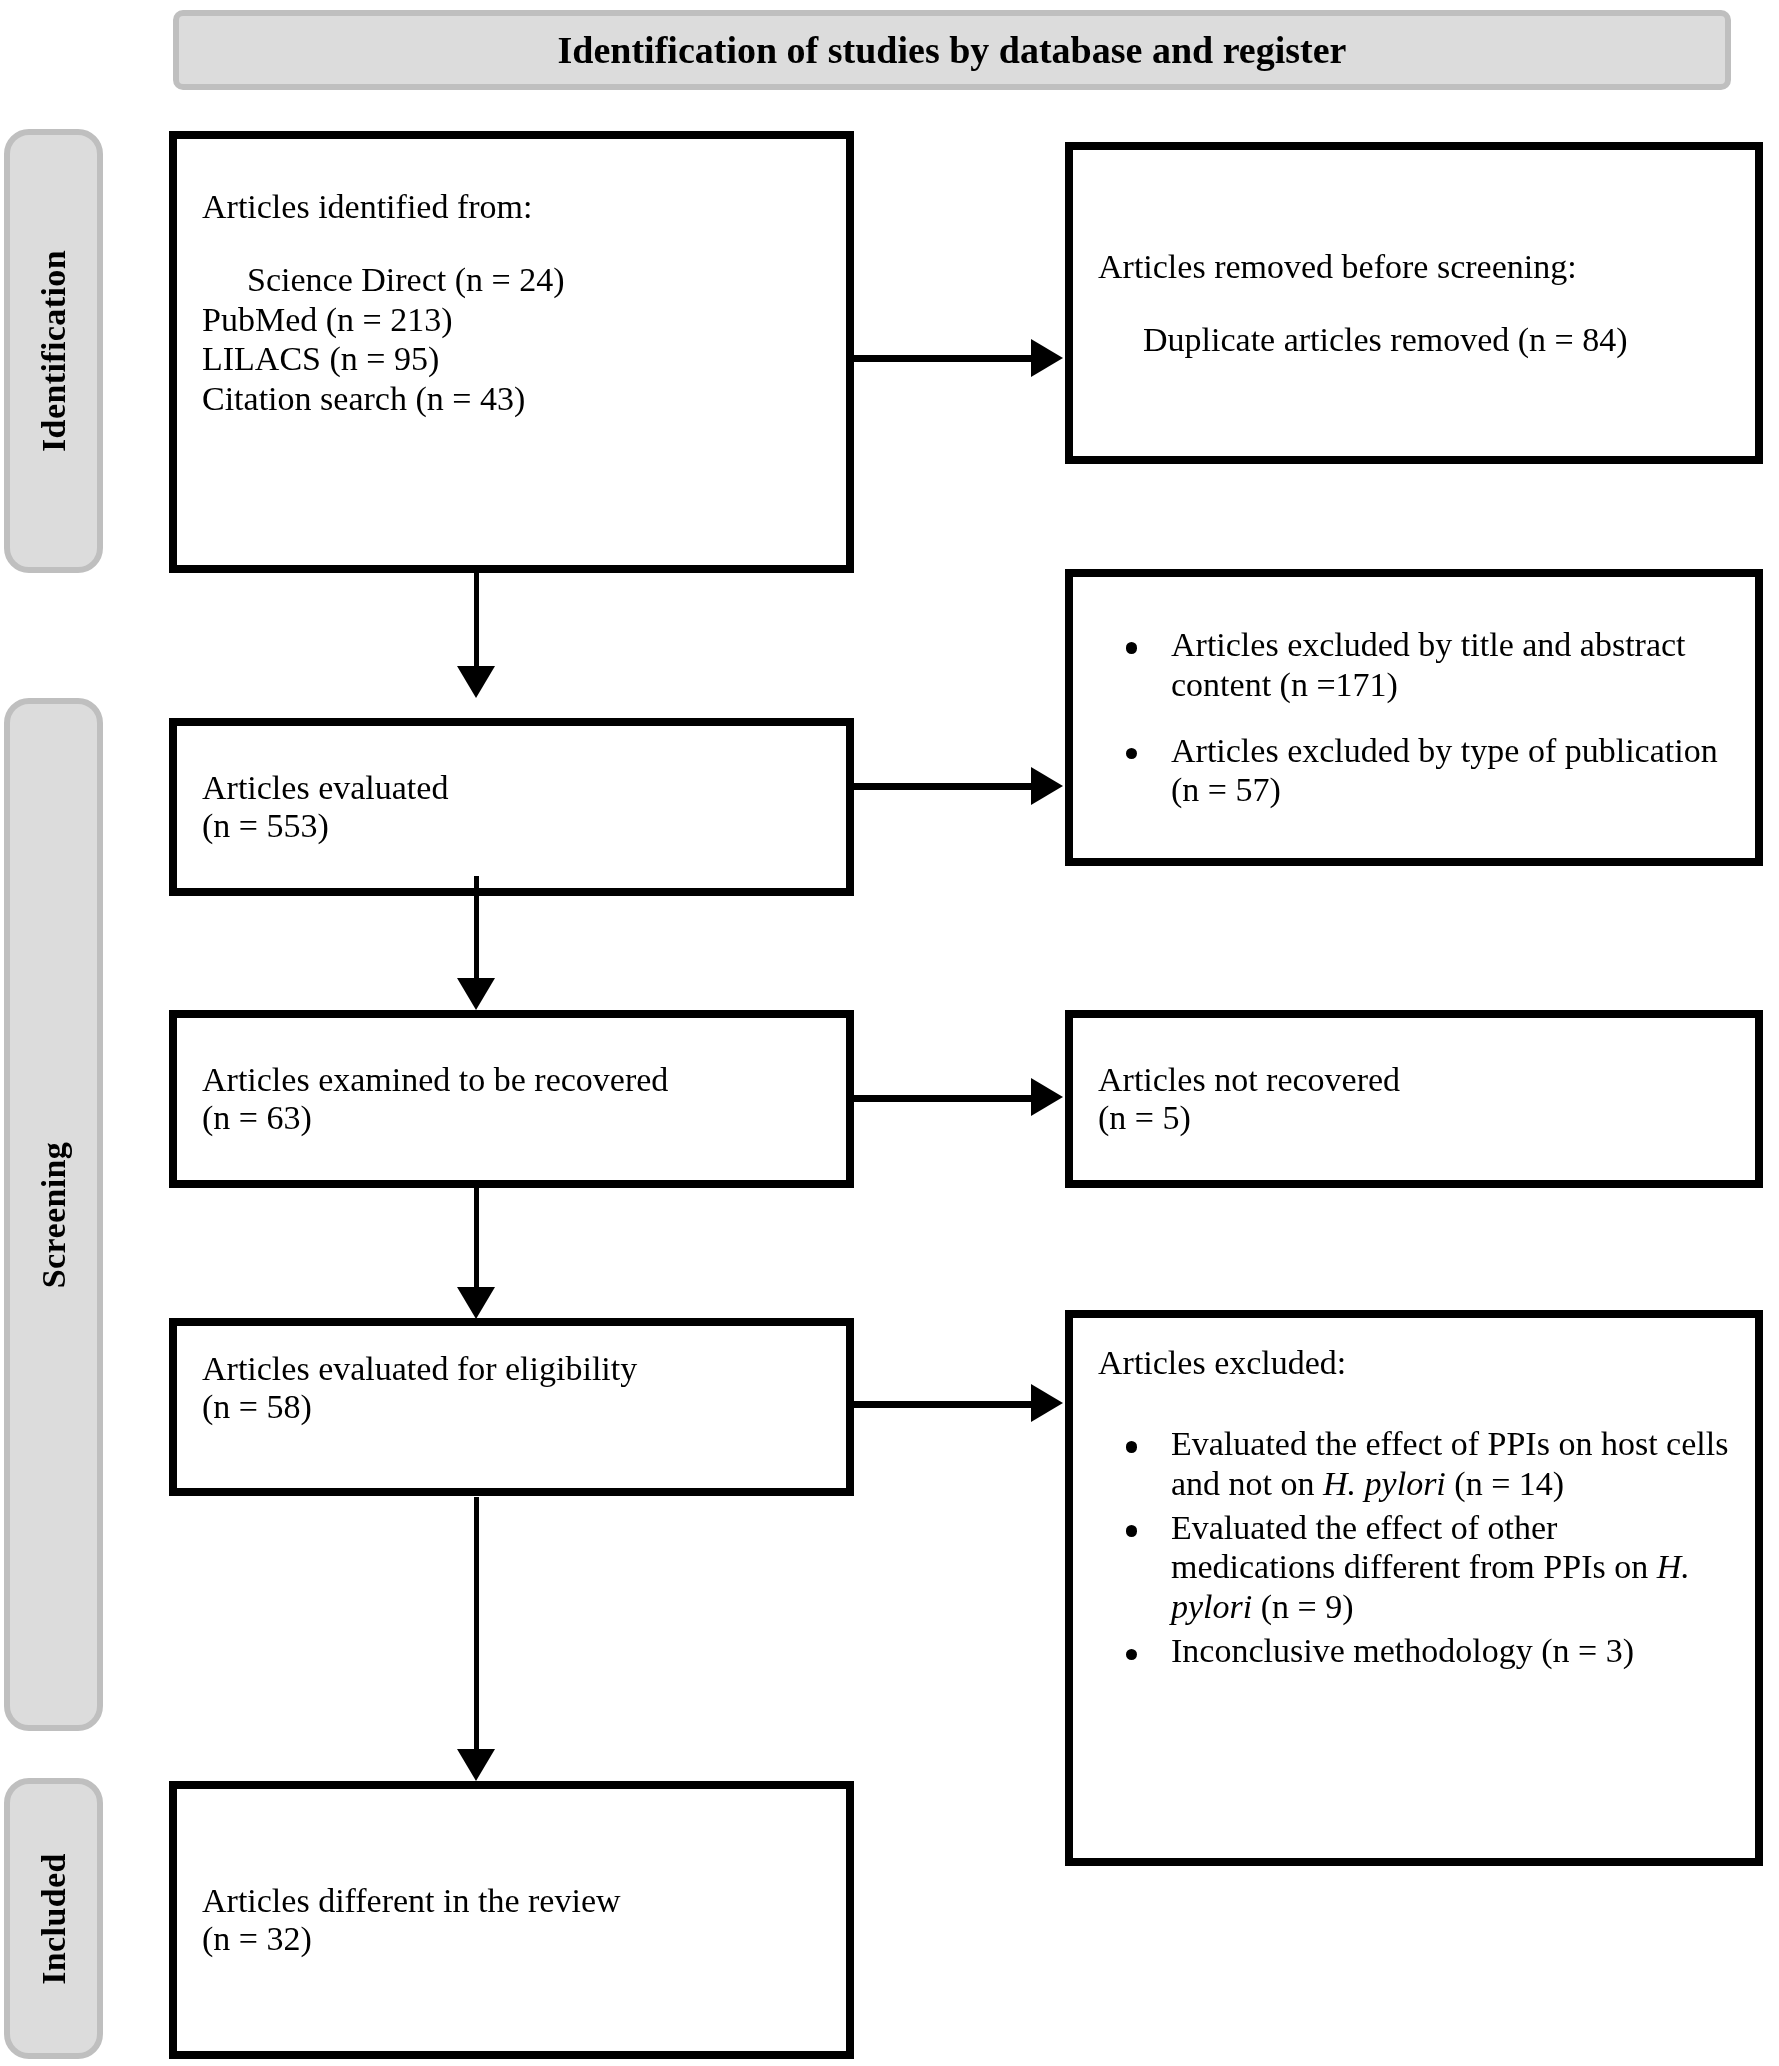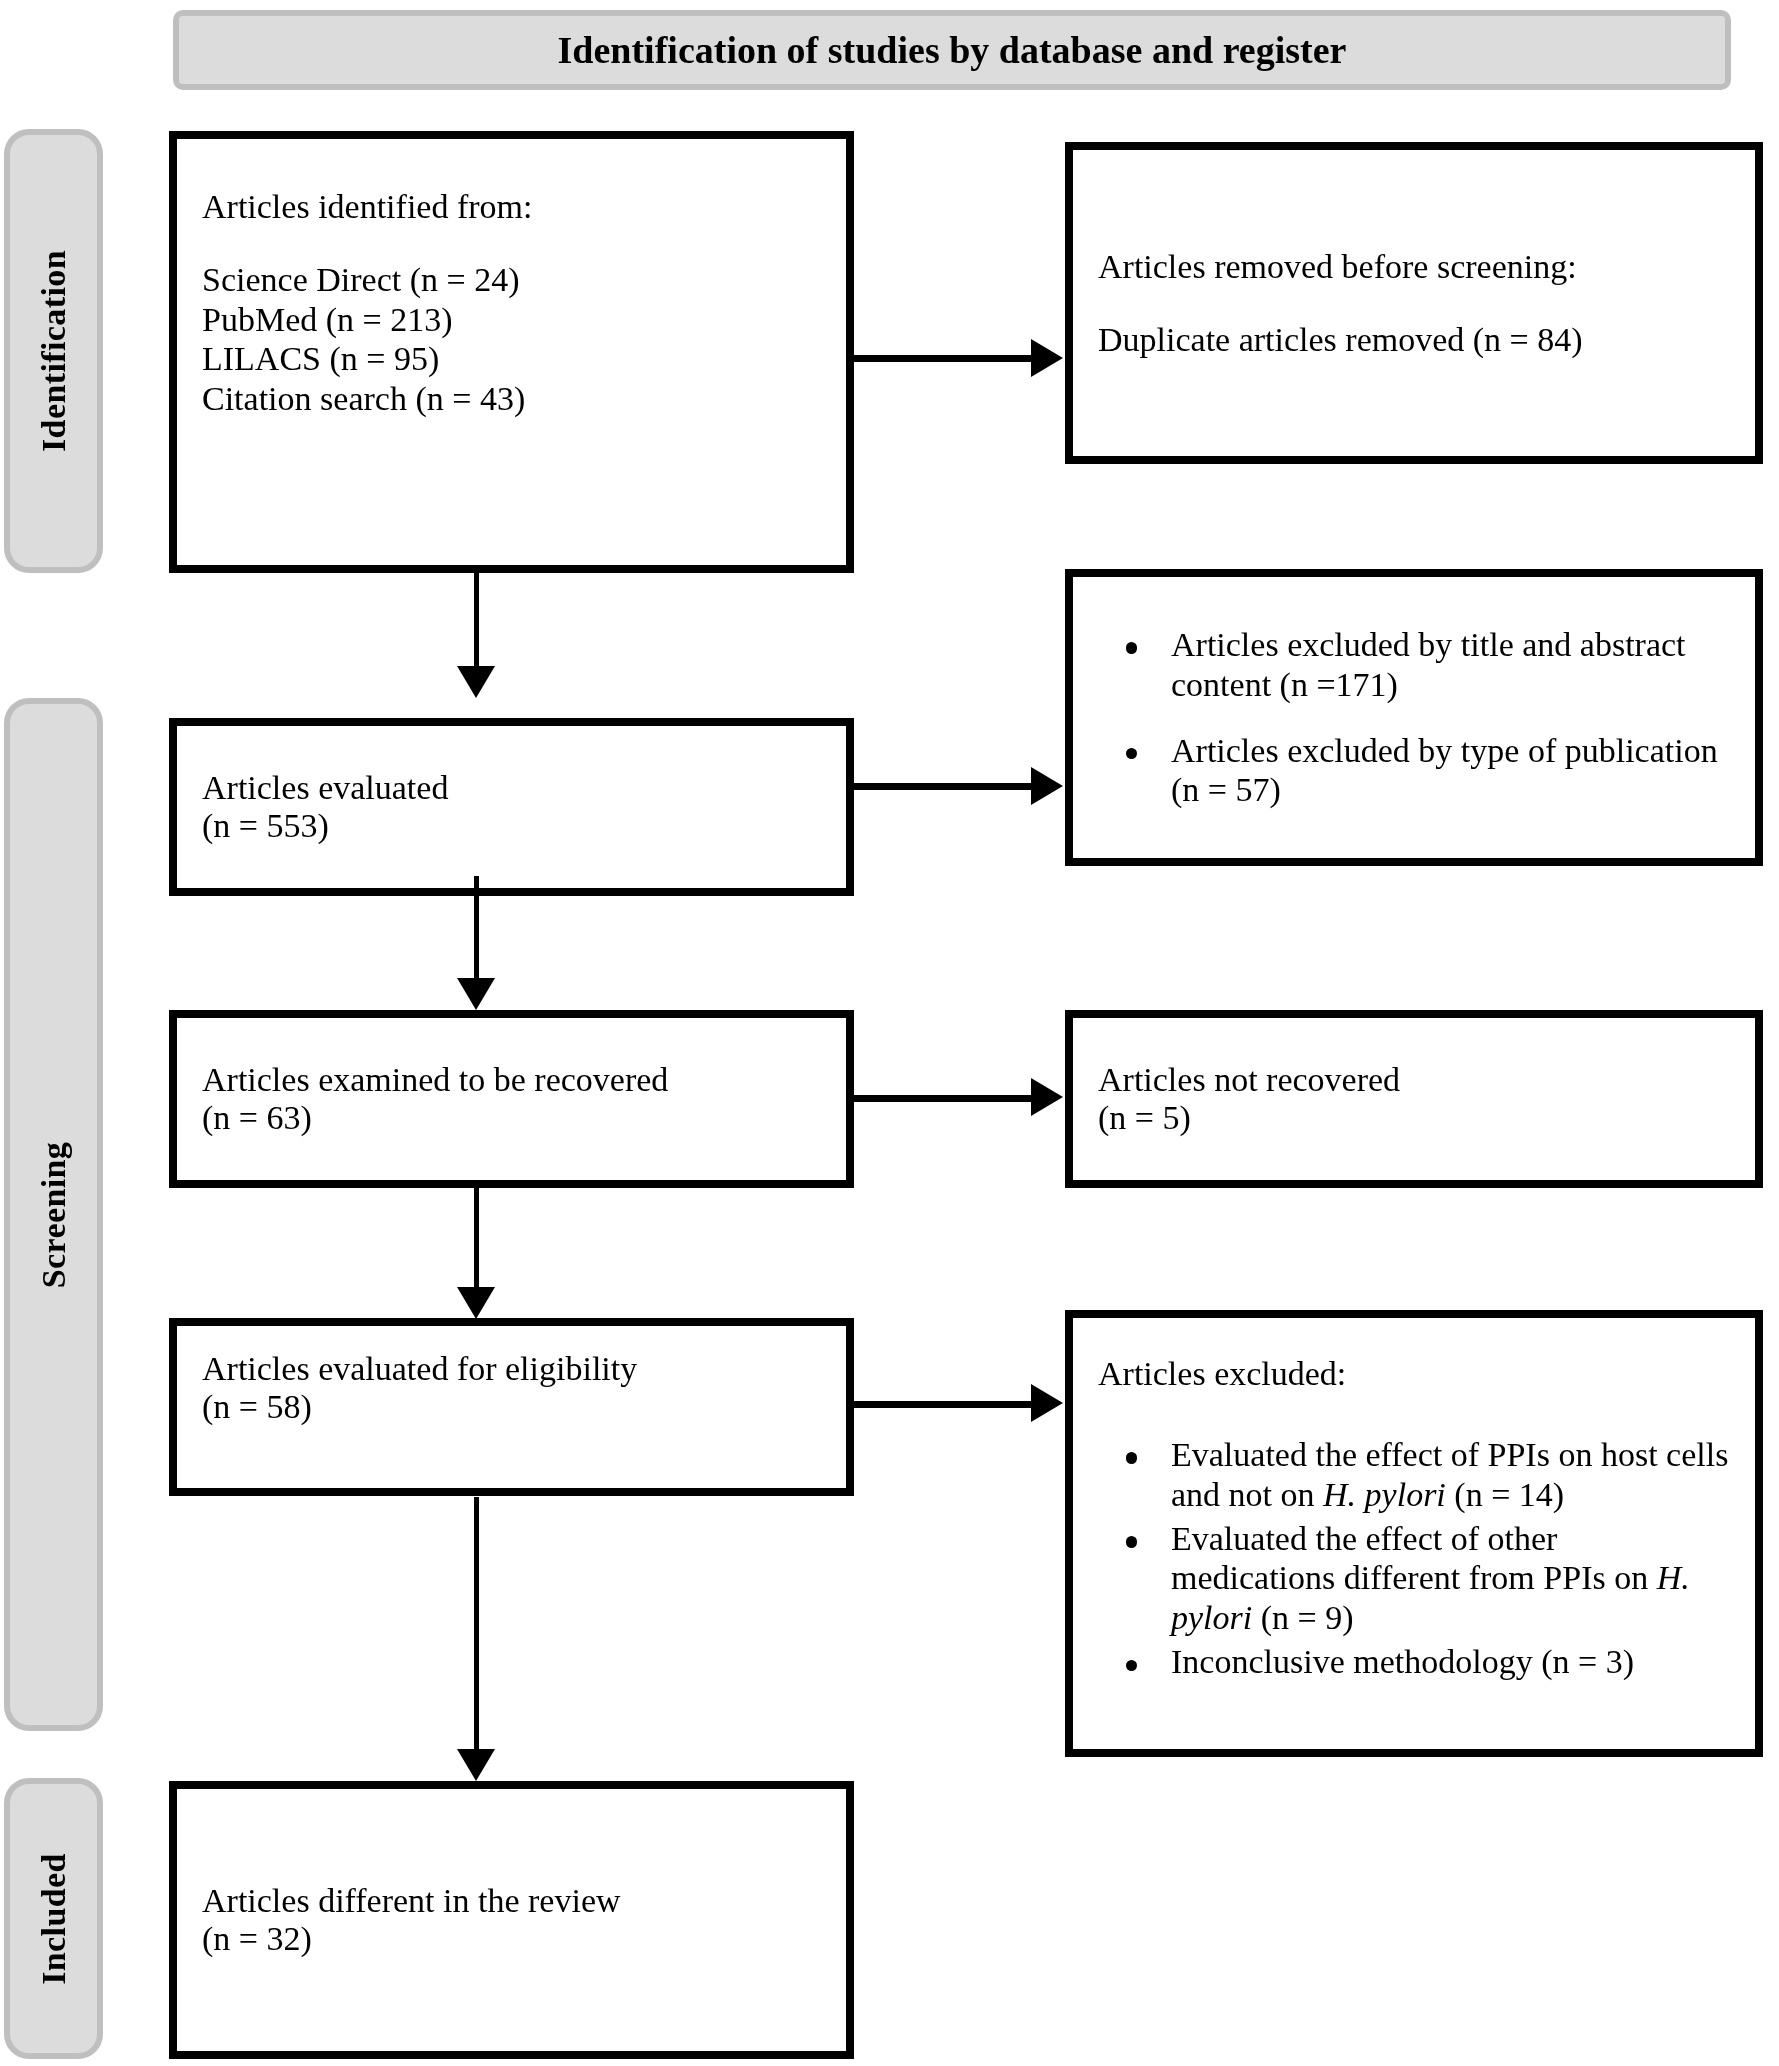--- a/index.html
+++ b/index.html
@@ -66,21 +66,21 @@
     display: flex;
     flex-direction: column;
     justify-content: center;
   }
   .box p {
     margin: 0;
     font-size: 34px;
     line-height: 1.17;
     color: #000000;
   }
-  .box p.gap-before { margin-top: 33px; }
+  .box p.gap-before { margin-top: 33px; margin-left: 45px; }
   .box p.tight { line-height: 1.12; }
 
   
   ul.bullets {
     margin: 0;
     padding: 0;
     list-style: none;
   }
   ul.bullets li {
     position: relative;
@@ -203,21 +203,21 @@
   <div class="h-head" style="left:1031px; top:1078px;"></div>
 
   <div class="v-line" style="left:474px; top:1188px; height:102px;"></div>
   <div class="v-head" style="left:457px; top:1287px;"></div>
 
   <div class="box" style="left:169px; top:1318px; width:685px; height:178px; justify-content:flex-start; padding-top:24px;">
     <p class="tight">Articles evaluated for eligibility</p>
     <p class="tight">(n = 58)</p>
   </div>
 
-  <div class="box" style="left:1065px; top:1310px; width:698px; height:447px; justify-content:flex-start; padding-top:36px;">
+  <div class="box" style="left:1065px; top:1310px; width:698px; height:556px; justify-content:flex-start; padding-top:25px;">
     <p>Articles excluded:</p>
     <ul class="bullets compact" style="margin-top:41px;">
       <li>
         <span>Evaluated the effect of PPIs on host cells and not on </span><em>H. pylori</em><span> (n = 14)</span>
       </li>
       <li>
         <span>Evaluated the effect of other medications different from PPIs on </span><em>H. pylori</em><span> (n = 9)</span>
       </li>
       <li>
         <span>Inconclusive methodology (n = 3)</span>

